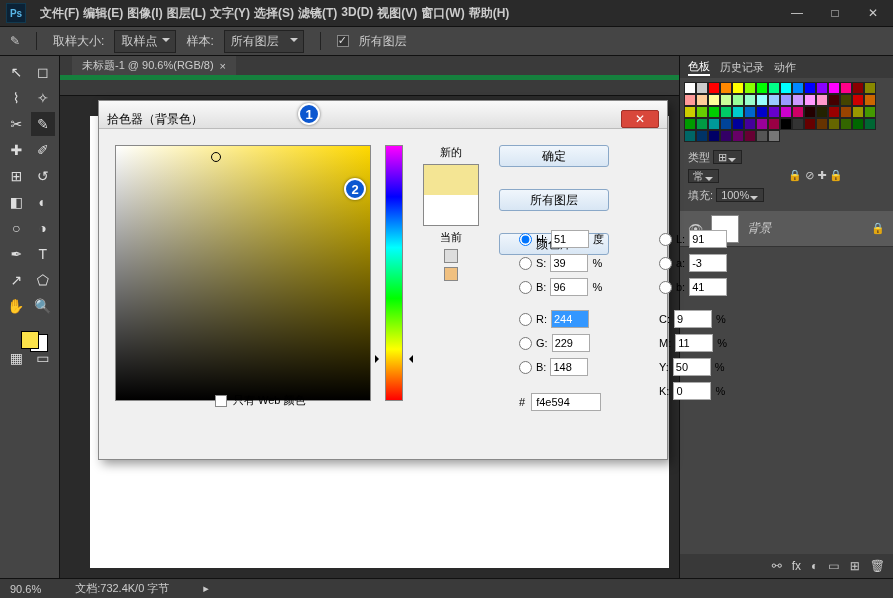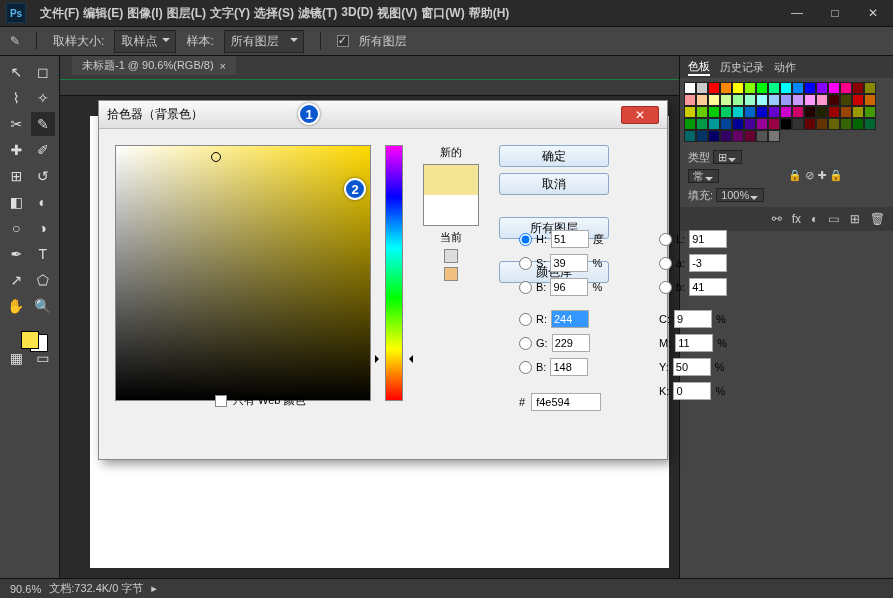--- a/index.html
+++ b/index.html
@@ -18,37 +18,37 @@
   .chk.checked::after { content: "✓"; position: absolute; top: -2px; left: 0; font-size: 11px; color: #ddd; }
   
   .main { display: flex; height: calc(598px - 26px - 30px - 20px); }
   .tools { width: 60px; background: #454545; border-right: 1px solid #111; padding: 4px; display: grid; grid-template-columns: 1fr 1fr; grid-auto-rows: 24px; gap: 2px; align-content: start; }
   .tool { background: #454545; display: flex; align-items: center; justify-content: center; color: #ddd; font-size: 14px; }
   .tool.active { background: #2a2a2a; }
   .swatches-tool { grid-column: 1 / span 2; height: 40px; display: flex; align-items: center; justify-content: center; position: relative; }
   .sw-fg { width: 18px; height: 18px; background: #fde34a; border: 1px solid #000; position: relative; z-index: 2; }
   .sw-bg { width: 18px; height: 18px; background: #fff; border: 1px solid #000; position: absolute; left: 26px; top: 14px; }
   .canvas-area { flex: 1; background: #2a2a2a; position: relative; }
-  .tabbar { height: 24px; background: #3a3a3a; display: flex; align-items: flex-start; padding-left: 12px; border-bottom: 1px solid #15803d; }
+  .tabbar { height: 24px; background: #3a3a3a; display: flex; align-items: flex-end; padding-left: 12px; border-bottom: 5px solid #15803d; }
   .tab { background: #454545; padding: 2px 10px; font-size: 11px; color: #ccc; display: flex; align-items: center; gap: 6px; }
   .ruler-h { height: 16px; background: #3a3a3a; border-bottom: 1px solid #111; }
   .canvas { position: absolute; left: 30px; top: 60px; right: 10px; bottom: 10px; background: #fff; }
   .panels { width: 214px; background: #454545; border-left: 1px solid #111; display: flex; flex-direction: column; }
   .panel-tabs { height: 22px; background: #393939; display: flex; align-items: center; gap: 10px; padding: 0 8px; font-size: 11px; }
   .panel-tabs .act { color: #fff; border-bottom: 2px solid #fff; }
   .swatch-grid { padding: 4px; display: grid; grid-template-columns: repeat(16, 12px); grid-auto-rows: 12px; gap: 0; }
   .swatch-grid div { border: 1px solid #222; }
   .layers { flex: 1; background: #454545; }
   .layer-row { height: 36px; display: flex; align-items: center; gap: 8px; padding: 0 8px; background: #5a5a5a; border-bottom: 1px solid #333; margin-top: 4px; }
   .layer-thumb { width: 28px; height: 28px; background: #fff; border: 1px solid #888; }
   .panel-header { height: 22px; background: #393939; display: flex; align-items: center; gap: 12px; padding: 0 8px; font-size: 11px; }
   .panel-opts { padding: 4px 8px; font-size: 11px; display: grid; grid-template-columns: 1fr 1fr; gap: 4px; }
   
   .dialog { position: absolute; left: 98px; top: 100px; width: 570px; height: 360px; background: #f0f0f0; border: 1px solid #888; box-shadow: 4px 4px 10px rgba(0,0,0,0.4); color: #000; z-index: 100; }
-  .dlg-title { height: 28px; background: linear-gradient(#fafafa, #e0e0e0); display: flex; align-items: center; padding: 0 8px; font-size: 12px; border-bottom: 1px solid #bbb; }
+  .dlg-title { height: 28px; background: linear-gradient(#fafafa, #e0e0e0); display: flex; align-items: flex-end; padding: 0 8px; font-size: 12px; border-bottom: 1px solid #bbb; }
   .dlg-close { margin-left: auto; width: 38px; height: 18px; background: #d9473b; border: 1px solid #a03028; color: #fff; display: flex; align-items: center; justify-content: center; font-size: 12px; border-radius: 2px; }
   .dlg-body { display: flex; padding: 16px; gap: 10px; }
   .sat { width: 256px; height: 256px; position: relative; background: linear-gradient(to bottom, transparent, #000), linear-gradient(to right, #fff, hsl(51,100%,50%)); border: 1px solid #888; }
   .sat-mark { position: absolute; width: 10px; height: 10px; border: 1px solid #000; border-radius: 50%; left: 95px; top: 6px; }
   .hue { width: 18px; height: 256px; background: linear-gradient(to bottom, #f0f, #00f, #0ff, #0f0, #ff0, #f00); margin-left: 4px; border: 1px solid #888; position: relative; }
   .hue-mark { position: absolute; left: -5px; right: -5px; top: 212px; height: 2px; }
   .hue-mark::before, .hue-mark::after { content: ""; position: absolute; border: 4px solid transparent; top: -3px; }
   .hue-mark::before { left: -6px; border-left-color: #000; }
   .hue-mark::after { right: -6px; border-right-color: #000; }
   .preview { width: 60px; margin-left: 8px; text-align: center; font-size: 11px; }
@@ -63,21 +63,21 @@
   .fields2 { position: absolute; left: 560px; top: 128px; font-size: 11px; }
   .frow { display: flex; align-items: center; gap: 4px; margin-bottom: 4px; height: 20px; }
   .frow input[type=text] { width: 38px; height: 18px; border: 1px solid #aaa; padding: 0 2px; font-size: 11px; text-align: left; }
   .frow input[type=radio] { margin: 0; }
   .frow .sel { background: #3397ff; color: #fff; }
   .hexrow { position: absolute; left: 420px; top: 292px; font-size: 11px; display: flex; align-items: center; gap: 6px; }
   .hexrow input { width: 70px; height: 18px; border: 1px solid #aaa; padding: 0 4px; font-size: 11px; }
   .webonly { position: absolute; left: 116px; top: 292px; font-size: 11px; display: flex; align-items: center; gap: 6px; }
   .webonly .cb { width: 12px; height: 12px; border: 1px solid #888; background: #fff; }
   .callout { position: absolute; width: 22px; height: 22px; background: #0b57d0; border: 2px solid #fff; border-radius: 50%; color: #fff; font-weight: bold; display: flex; align-items: center; justify-content: center; font-size: 13px; z-index: 200; box-shadow: 0 0 3px rgba(0,0,0,0.5); }
-  .status { height: 20px; background: #3a3a3a; border-top: 1px solid #111; display: flex; align-items: center; padding: 0 10px; gap: 8px; font-size: 11px; }
+  .status { height: 20px; background: #3a3a3a; border-top: 1px solid #111; display: flex; align-items: center; padding: 0 10px; gap: 34px; font-size: 11px; }
   .lock-icon { margin-left: auto; font-size: 11px; color: #aaa; }
   .sep { border-left: 1px solid #222; height: 18px; margin: 0 6px; }
 </style>
 </head>
 <body>
 
 <div class="titlebar">
   <div class="ps-logo">Ps</div>
   <div class="menu">
     <span>文件(F)</span>
@@ -234,20 +234,28 @@
         <div style="background: rgb(119, 119, 119);"></div>
       </div>
 
     <div class="panel-opts">
       <div><span>类型</span> <span class="dd" style="padding:0 14px 0 4px">⊞</span></div>
       <div></div>
       <div><span class="dd" style="padding:0 14px 0 4px">常</span></div>
       <div>🔒 ⊘ ✚ 🔒</div>
       <div><span>填充:</span> <span class="dd" style="padding:0 14px 0 4px">100%</span></div>
     </div>
+    <div class="layers">
+      <div class="layer-row">
+        <span>👁</span>
+        <div class="layer-thumb"></div>
+        <span style="font-style:italic">背景</span>
+        <span class="lock-icon">🔒</span>
+      </div>
+    </div>
     <div style="height:24px;background:#393939;display:flex;align-items:center;justify-content:flex-end;gap:10px;padding:0 8px">
       <span>⚯</span>
       <span>fx</span>
       <span>◐</span>
       <span>▭</span>
       <span>⊞</span>
       <span>🗑</span>
     </div>
   </div>
 </div>
@@ -275,21 +283,20 @@
       <div class="pv-box">
         <div class="pv-new"></div>
         <div class="pv-cur"></div>
       </div>
       <span>当前</span>
       <div class="cube-icon"></div>
       <div class="warn-sw"></div>
     </div>
     <div class="btns">
       <div class="btn">确定</div>
-      <div class="btn">取消</div>
       <div style="height:10px"></div>
       <div class="btn">所有图层</div>
       <div style="height:10px"></div>
       <div class="btn">颜色库</div>
     </div>
   </div>
 
   <div class="fields">
     <div class="frow">
         <input type="radio" checked="" style="">

